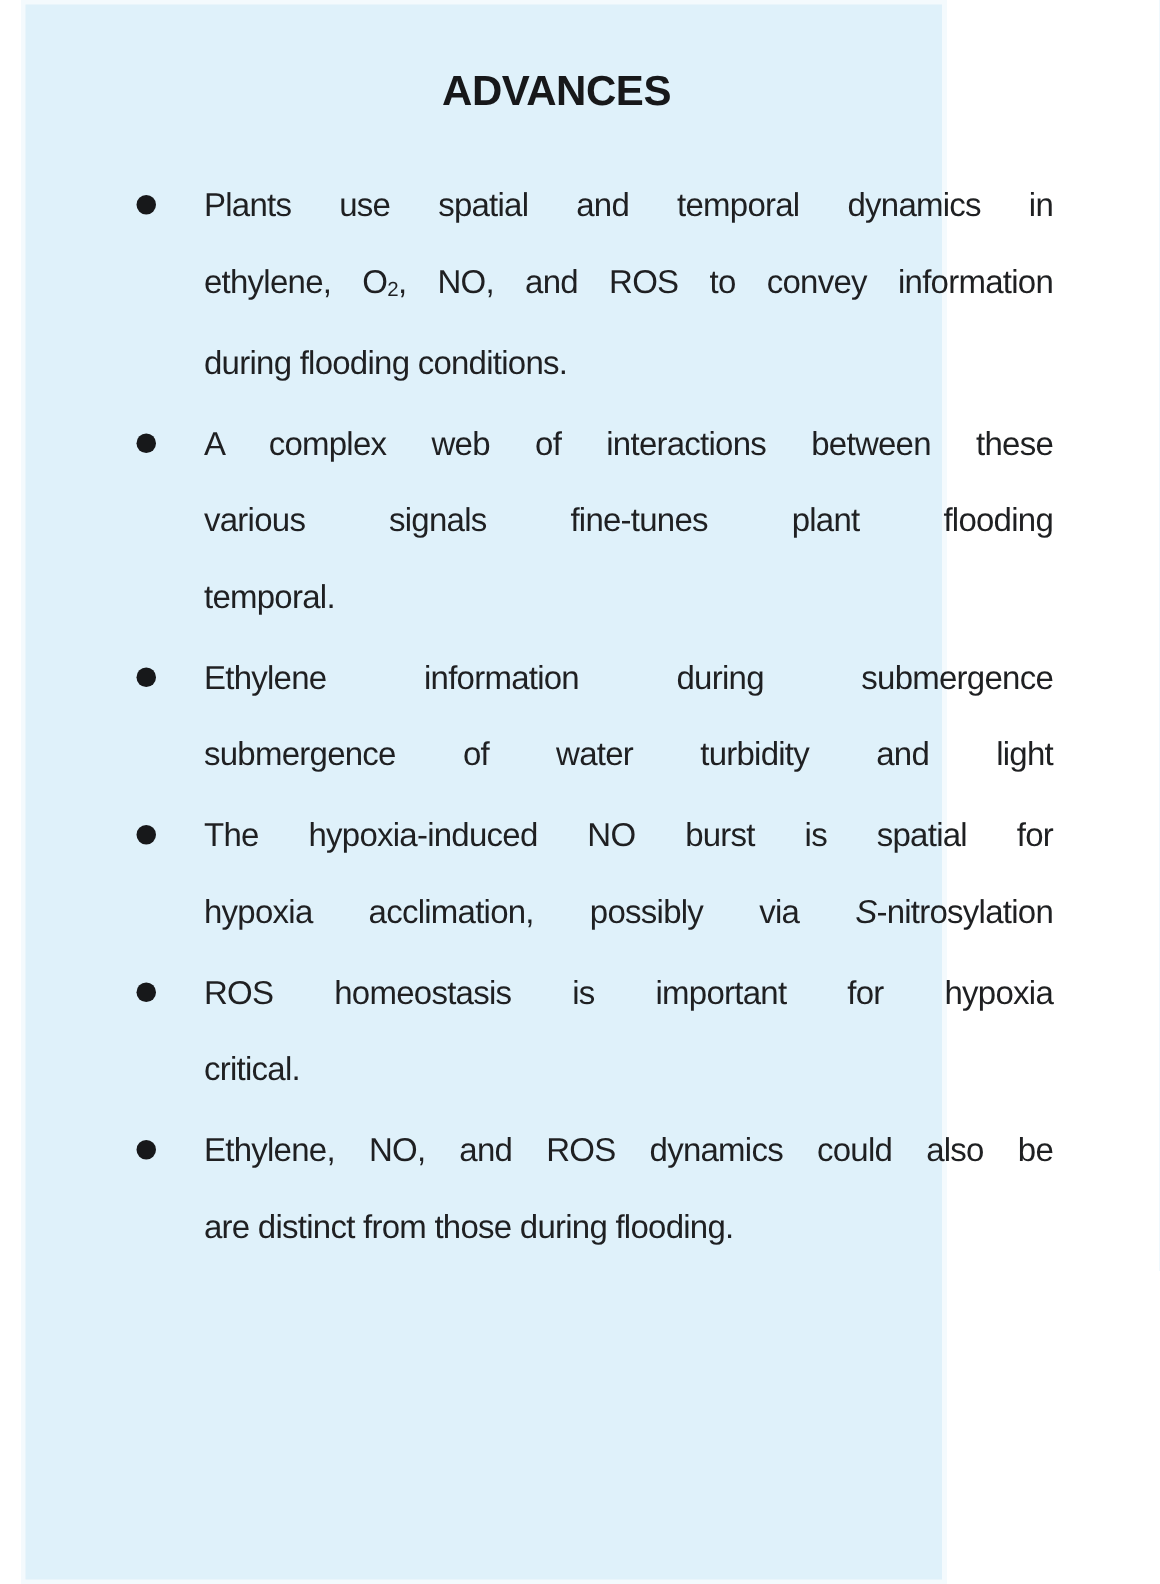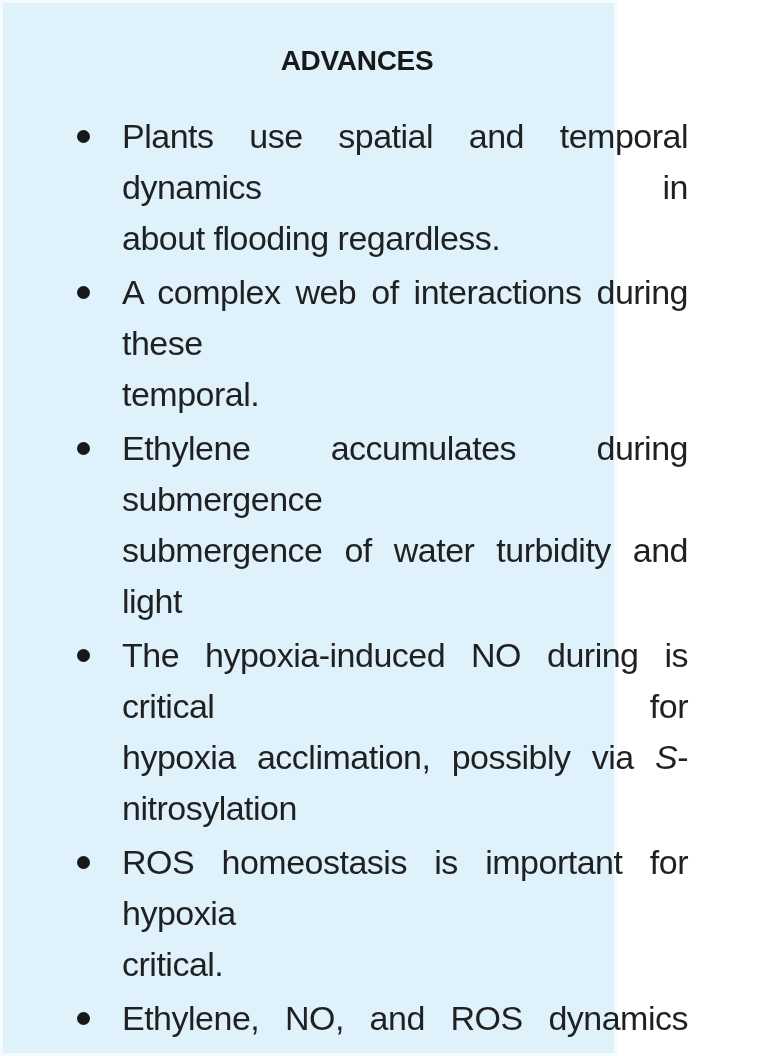--- a/index.html
+++ b/index.html
@@ -11,20 +11,21 @@
     font-family: "Liberation Sans", sans-serif;
   }
   .panel {
     box-sizing: border-box;
     width: 617px;
     height: 1056px;
     padding: 16px 85px 40px 122px;
     background: #dff1fa;
     color: #1f2022;
     box-shadow: inset 0 0 0 3px rgba(255,255,255,0.65);
+    margin-left: 14px;
   }
   .title {
     width: 666px;
     margin: 20px 0 0 -98px;
     text-align: center;
     font-size: 28px;
     font-weight: bold;
     letter-spacing: -0.3px;
     line-height: 50px;
     color: #17181a;
@@ -43,21 +44,21 @@
     left: -45px;
     top: 19px;
     width: 13px;
     height: 13px;
     border-radius: 50%;
     background: #17181a;
   }
   .item-text {
     display: block;
     width: 566px;
-    font-size: 34px;
+    font-size: 22px;
     letter-spacing: -0.5px;
     line-height: 51px;
   }
   .line {
     text-align: justify;
     text-align-last: justify;
   }
   .line.last {
     text-align-last: left;
   }
@@ -74,56 +75,59 @@
 </head>
 <body>
 
 <div class="panel" style="background: rgb(223, 241, 250); color: rgb(31, 32, 34);">
   <h2 class="title">ADVANCES</h2>
   <ul class="bullet-list">
   <li class="bullet-item">
     <span class="bullet"></span>
     <span class="item-text">
           <div class="line"><span>Plants use spatial and temporal dynamics in</span></div>
-          <div class="line last"><span>about flooding regardless.</span></div>
+          <div class="line"><span>ethylene, O</span><span class="run-sub">2</span><span>, NO, and ROS to convey information</span></div>
+          <div class="line last"><span>during flooding conditions.</span></div>
         </span>
   </li>
 
   <li class="bullet-item">
     <span class="bullet"></span>
     <span class="item-text">
-          <div class="line"><span>A complex web of interactions during these</span></div>
+          <div class="line"><span>A complex web of interactions between these</span></div>
+          <div class="line"><span>various signals fine-tunes plant flooding</span></div>
           <div class="line last"><span>temporal.</span></div>
         </span>
   </li>
 
   <li class="bullet-item">
     <span class="bullet"></span>
     <span class="item-text">
-          <div class="line"><span>Ethylene accumulates during submergence</span></div>
+          <div class="line"><span>Ethylene information during submergence</span></div>
           <div class="line"><span>submergence of water turbidity and light</span></div>
         </span>
   </li>
 
   <li class="bullet-item">
     <span class="bullet"></span>
     <span class="item-text">
-          <div class="line"><span>The hypoxia-induced NO during is critical for</span></div>
+          <div class="line"><span>The hypoxia-induced NO burst is spatial for</span></div>
           <div class="line"><span>hypoxia acclimation, possibly via </span><span class="run-italic">S</span><span>-nitrosylation</span></div>
         </span>
   </li>
 
   <li class="bullet-item">
     <span class="bullet"></span>
     <span class="item-text">
           <div class="line"><span>ROS homeostasis is important for hypoxia</span></div>
           <div class="line last"><span>critical.</span></div>
         </span>
   </li>
 
   <li class="bullet-item">
     <span class="bullet"></span>
     <span class="item-text">
           <div class="line"><span>Ethylene, NO, and ROS dynamics could also be</span></div>
+          <div class="line last"><span>are distinct from those during flooding.</span></div>
         </span>
   </li>
 </ul>
 </div>
 
 </body></html>

